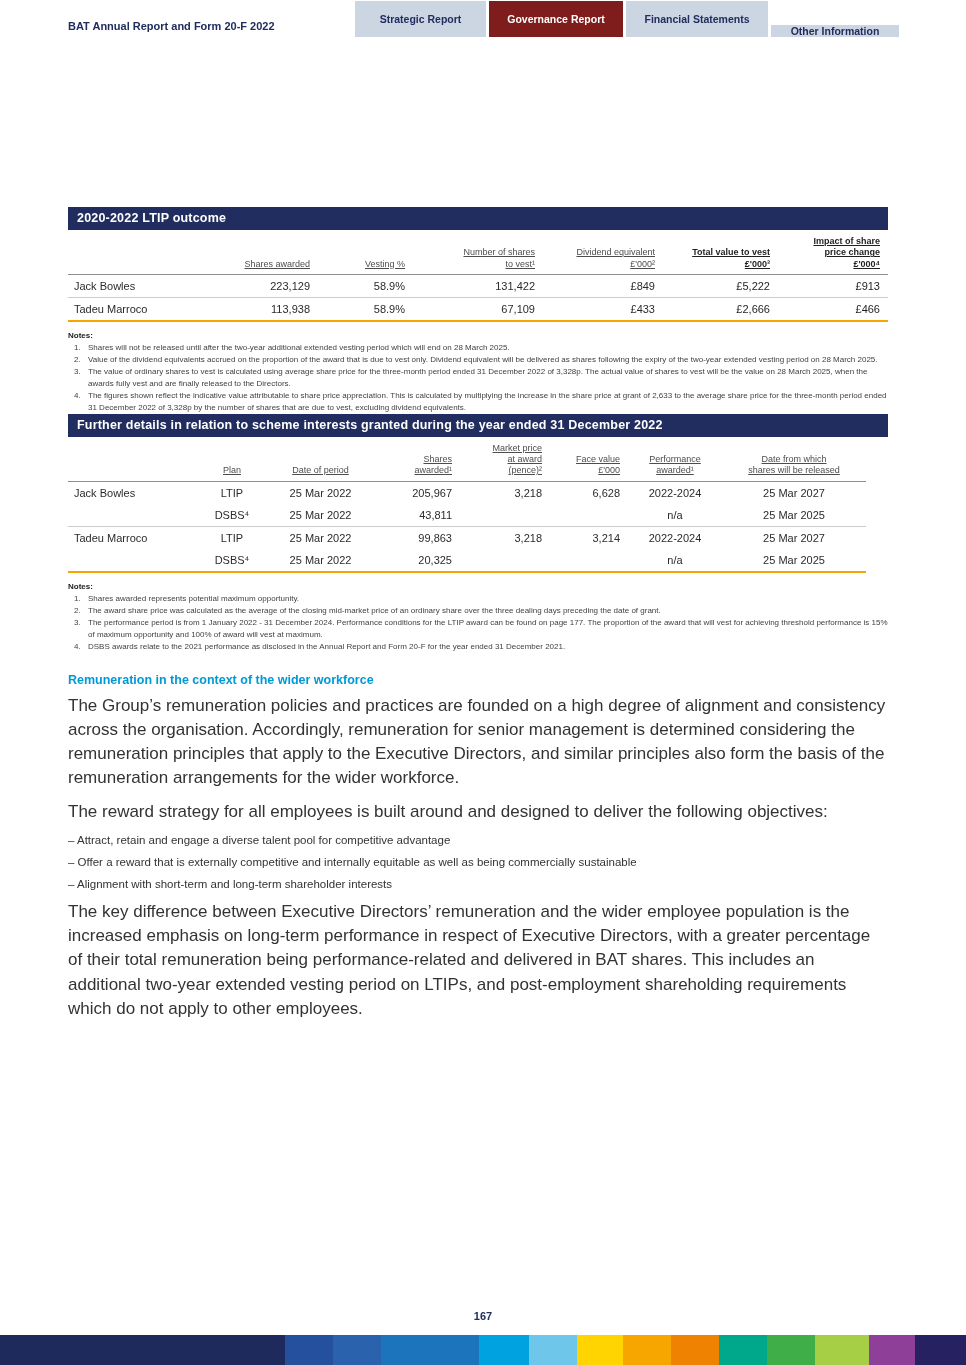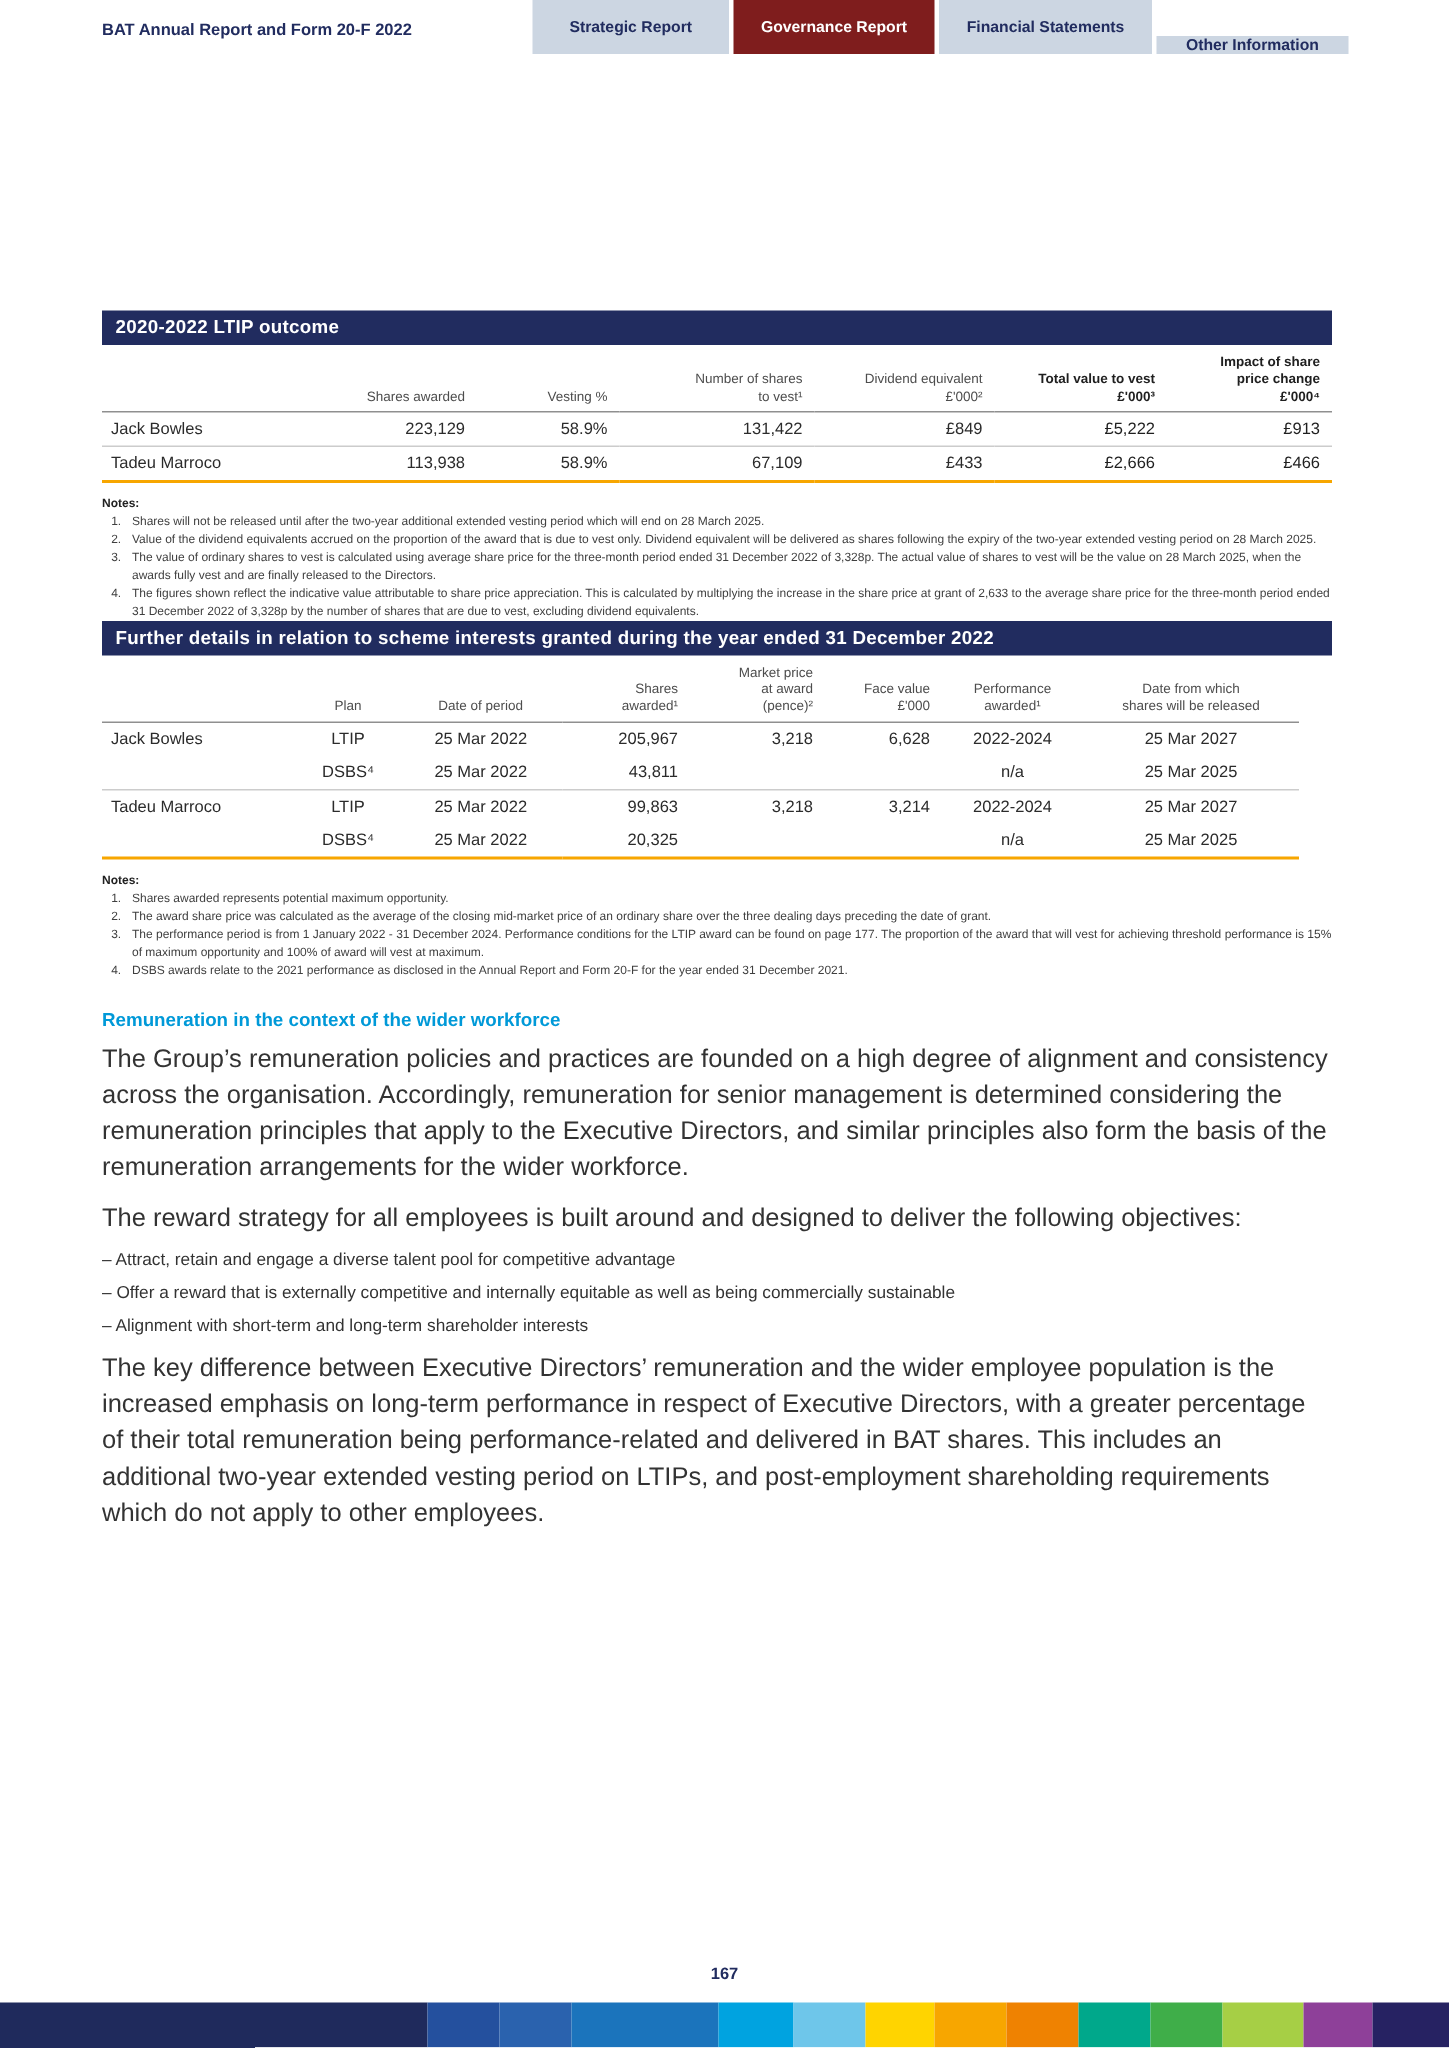--- a/index.html
+++ b/index.html
@@ -1,35 +1,35 @@
 <!DOCTYPE html>
 <html><head>
 <meta charset="utf-8">
 <style>
   * { margin:0; padding:0; box-sizing:border-box; }
   html,body { background:#ffffff; }
   body { font-family:"Liberation Sans", sans-serif; color:#333; }
   .page { position:relative; width:966px; height:1365px; background:#fff; overflow:hidden; margin:0 auto; }
 
   
-  .topbar { display:flex; height:38px; align-items:flex-start; }
+  .topbar { display:flex; height:38px; align-items:center; }
   .report-title { width:355px; padding:14px 0 0 68px; font-size:11px; font-weight:bold; color:#212c5f; white-space:nowrap; }
   .tabs { display:flex; gap:3px; }
   .tab { display:flex; align-items:center; justify-content:center; font-size:10.5px; font-weight:bold; color:#212c5f; background:#ccd6e2; cursor:pointer; text-align:center; }
   .tab.w1{ width:131px; } .tab.w2{ width:134px; } .tab.w3{ width:142px; } .tab.w4{ width:128px;margin-top:24px; }
   .tab.active { background:#7f1d1d; color:#ffffff; }
 
   main { margin:169px 0 0 68px; width:820px; }
 
   .bar { background:#212c5f; color:#fff; font-size:12.5px; font-weight:bold; padding:4px 9px 5px; letter-spacing:.2px; }
 
   table { border-collapse:collapse; table-layout:fixed; }
   .t1 { width:820px; }
   .t2 { width:798px; }
-  th { font-size:9px; font-weight:normal; color:#4d4d4d; vertical-align:bottom; padding:6px 8px 4px 4px; white-space:pre-line; line-height:1.25; }
+  th { font-size:9px; font-weight:normal; color:#4d4d4d; vertical-align:bottom; padding:6px 8px 4px 4px; white-space:pre-line; line-height:1.25;text-decoration:underline; }
   td { font-size:11px; color:#2b2b2b; padding:5px 8px 5px 4px; }
   th.b { font-weight:bold; color:#1f1f1f; }
   td.b { font-weight:normal; color:#1f1f1f; }
   .t1 th, .t1 td { text-align:right; }
   th.name, td.name { text-align:left !important; padding-left:6px; }
   .t2 .c { text-align:center; }
   .t2 .r { text-align:right; }
   thead tr { border-bottom:1px solid #8f8f8f; }
   .t1 tbody tr { border-bottom:1px solid #cccccc; }
   .t1 tbody tr.last, .t2 tbody tr.last { border-bottom:2px solid #f7a600; }

